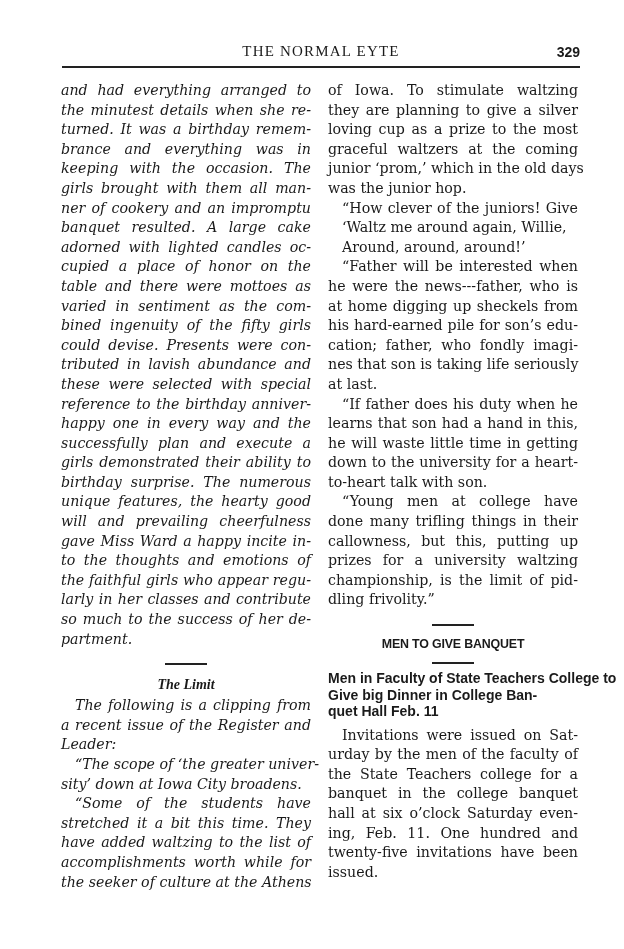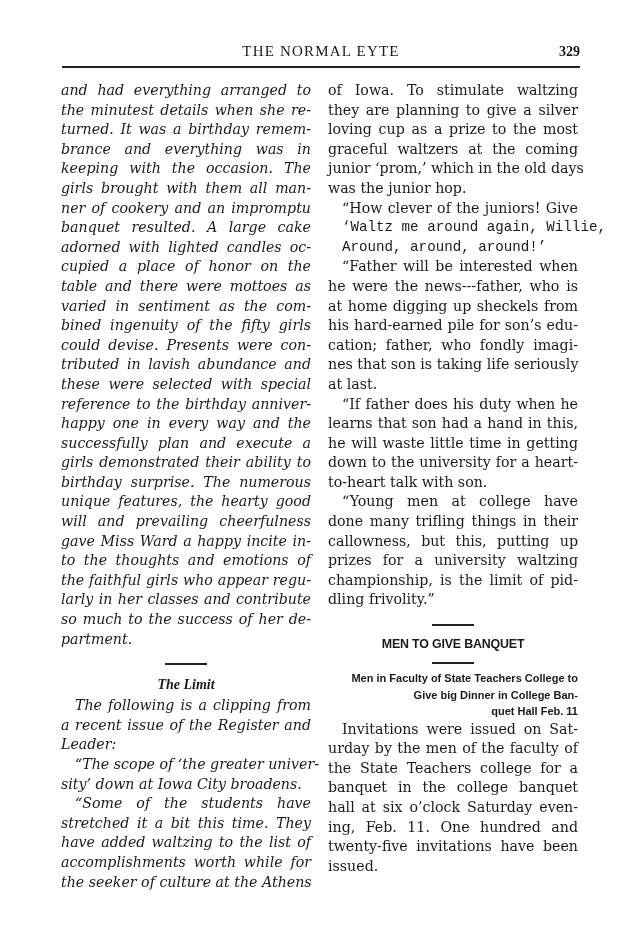--- a/index.html
+++ b/index.html
@@ -33,21 +33,21 @@
       text-align: center;
       font-family: "Liberation Serif", "DejaVu Serif", serif;
       font-size: 15px;
       letter-spacing: 1.2px;
       top: 2px;
     }
     .page-number {
       position: absolute;
       right: 0;
       top: 3px;
-      font-family: Liberation Serif, serif;
+      font-family: Liberation Sans, sans-serif;
       font-weight: bold;
       font-size: 14px;
     }
     .head-rule {
       position: absolute;
       left: 62px;
       width: 518px;
       top: 66px;
       height: 0;
       border-top: 2px solid #222;
@@ -65,21 +65,21 @@
       display: block;
       white-space: nowrap;
       text-align: justify;
       text-align-last: justify;
       height: 19.6px;
     }
     .line.last {
       text-align-last: left;
     }
     .line.indent { padding-left: 14px; }
-    .line.indent2 { padding-left: 14px; font-family: Liberation Mono, monospace; }
+    .line.indent2 { padding-left: 14px; }
     .rule-short {
       width: 42px;
       height: 0;
       border-top: 2px solid #222;
       margin: 12px auto 12px auto;
     }
     .section-title {
       text-align: center;
       font-weight: bold;
       font-family: "Liberation Serif", "DejaVu Serif", serif;
@@ -91,26 +91,26 @@
       text-align: center;
       font-weight: bold;
       font-family: "Liberation Sans", "DejaVu Sans", sans-serif;
       font-size: 13.5px;
       letter-spacing: -0.2px;
       line-height: 20px;
       margin: 8px 0 0 0;
       transform: scaleX(0.92);
     }
     .subhead {
-      text-align: right;
+      text-align: left;
       font-weight: bold;
       font-family: "Liberation Sans", "DejaVu Sans", sans-serif;
-      font-size: 11px;
+      font-size: 14px;
       line-height: 16.5px;
-      margin-bottom: 0;
+      margin-bottom: 6px;
     }
     .subhead span { display: block; white-space: nowrap; }
   </style>
 </head>
 <body>
 
 <div class="page">
 
   <div class="running-head">
     <div class="running-title">THE NORMAL EYTE</div>

